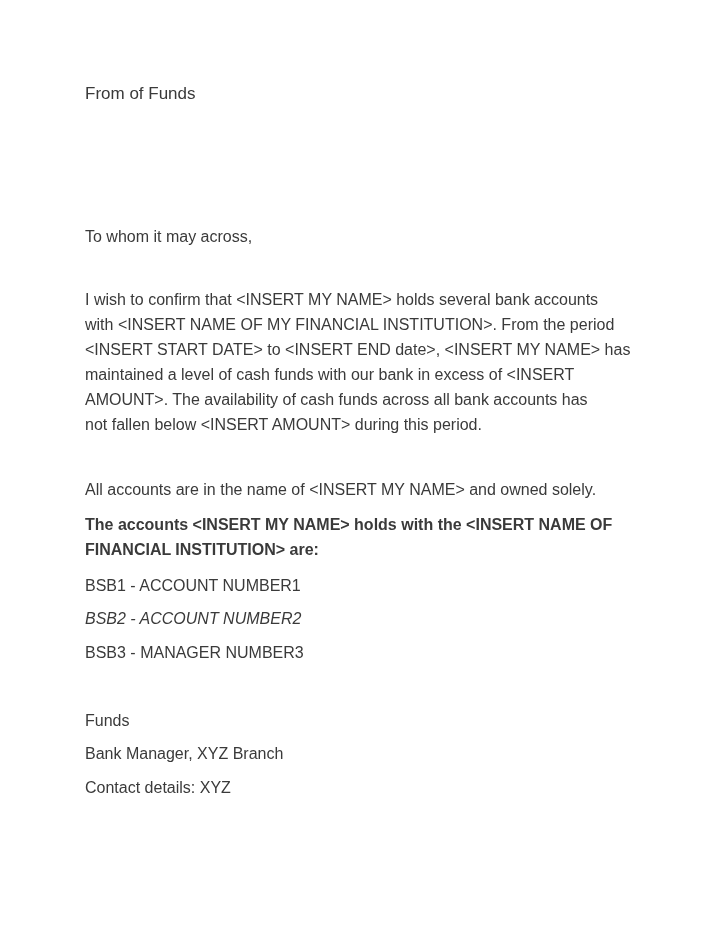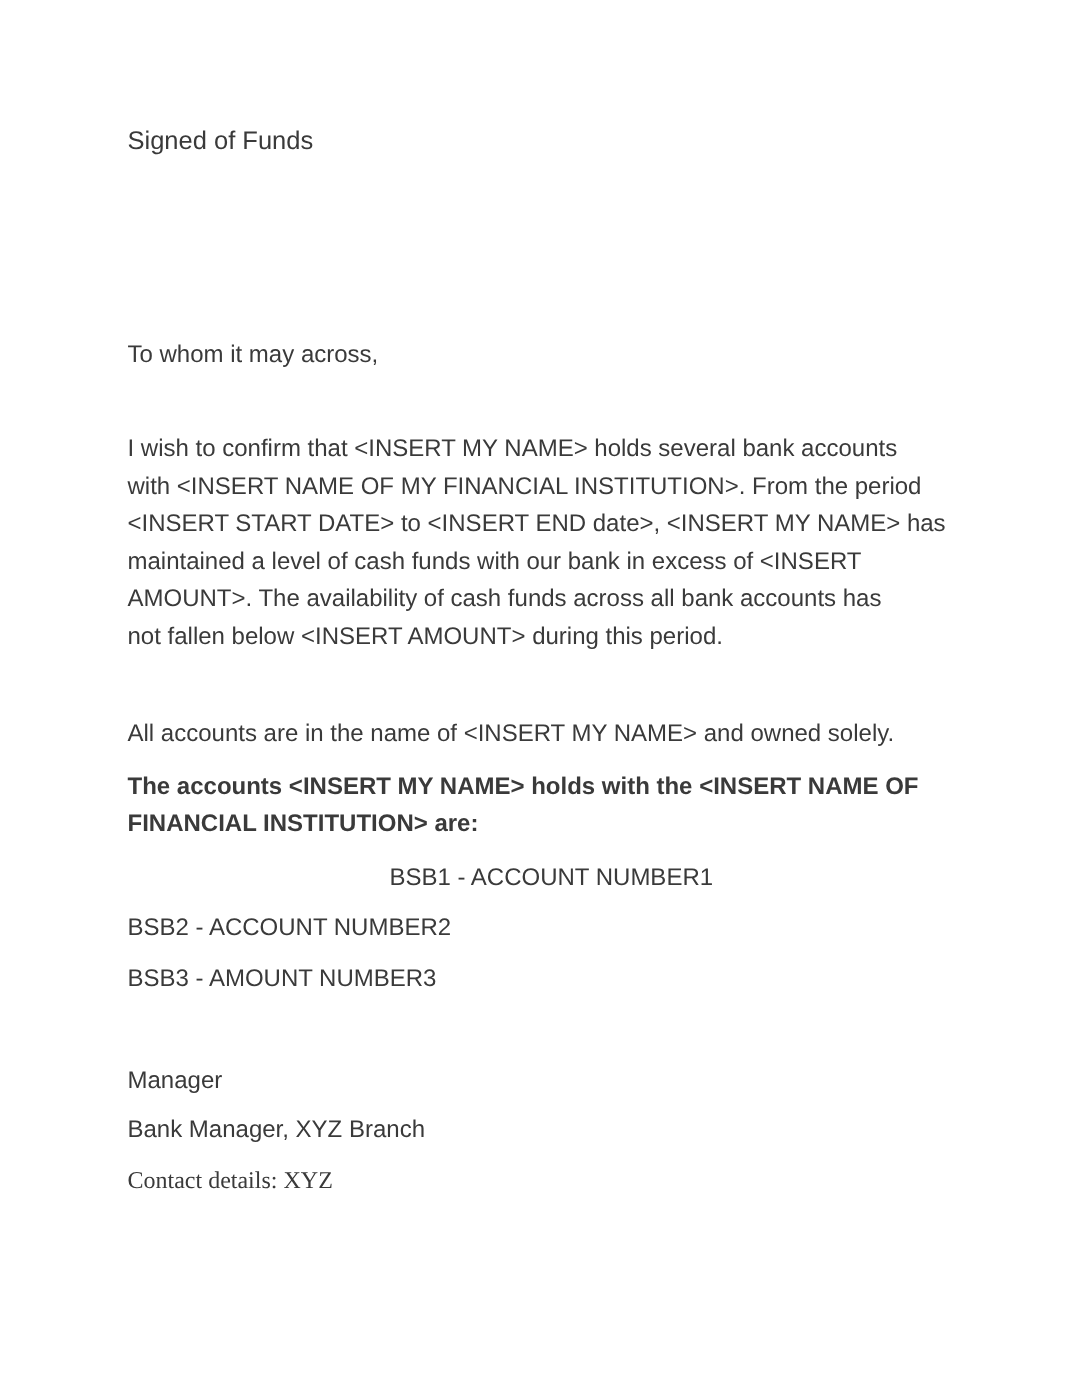--- a/index.html
+++ b/index.html
@@ -26,53 +26,53 @@
   .page p {
     margin: 0;
     white-space: pre-line;
     max-width: 570px;
   }
   .doc-title      { margin-top: 81px  !important; font-size: 17px; }
   .salutation     { margin-top: 118px !important; }
   .body-para      { margin-top: 38px  !important; }
   .ownership-line { margin-top: 40px  !important; }
   .accounts-intro { margin-top: 10px  !important; font-weight: bold; }
-  .account-line-1 { margin-top: 11px  !important; text-align: center; }
-  .account-line-2 { margin-top: 8px   !important; }
+  .account-line-1 { margin-top: 11px  !important; }
+  .account-line-2 { margin-top: 8px   !important; font-style: italic; }
   .account-line-3 { margin-top: 9px   !important; }
   .signed-label   { margin-top: 43px  !important; }
   .manager-name   { margin-top: 10px  !important; }
   .manager-title  { margin-top: 8px   !important; }
-  .contact-line   { margin-top: 9px   !important; font-family: Liberation Serif, serif; }
+  .contact-line   { margin-top: 9px   !important; }
 </style>
 </head>
 <body>
 
 <div class="page">
-  <p class="doc-title">Signed of Funds</p>
+  <p class="doc-title">From of Funds</p>
 
   <p class="salutation">To whom it may across,</p>
 
   <p class="body-para">I wish to confirm that &lt;INSERT MY NAME&gt; holds several bank accounts
 with &lt;INSERT NAME OF MY FINANCIAL INSTITUTION&gt;. From the period
 &lt;INSERT START DATE&gt; to &lt;INSERT END date&gt;, &lt;INSERT MY NAME&gt; has
 maintained a level of cash funds with our bank in excess of &lt;INSERT
 AMOUNT&gt;. The availability of cash funds across all bank accounts has
 not fallen below &lt;INSERT AMOUNT&gt; during this period.</p>
 
   <p class="ownership-line">All accounts are in the name of &lt;INSERT MY NAME&gt; and owned solely.</p>
 
   <p class="accounts-intro">The accounts &lt;INSERT MY NAME&gt; holds with the &lt;INSERT NAME OF
 FINANCIAL INSTITUTION&gt; are:</p>
 
   <p class="account-line-1">BSB1 - ACCOUNT NUMBER1</p>
 
   <p class="account-line-2">BSB2 - ACCOUNT NUMBER2</p>
 
-  <p class="account-line-3">BSB3 - AMOUNT NUMBER3</p>
+  <p class="account-line-3">BSB3 - MANAGER NUMBER3</p>
 
-  <p class="signed-label">Manager</p>
+  <p class="signed-label">Funds</p>
 
 
   <p class="manager-title">Bank Manager, XYZ Branch</p>
 
   <p class="contact-line">Contact details: XYZ</p>
 </div>
 
 </body></html>

